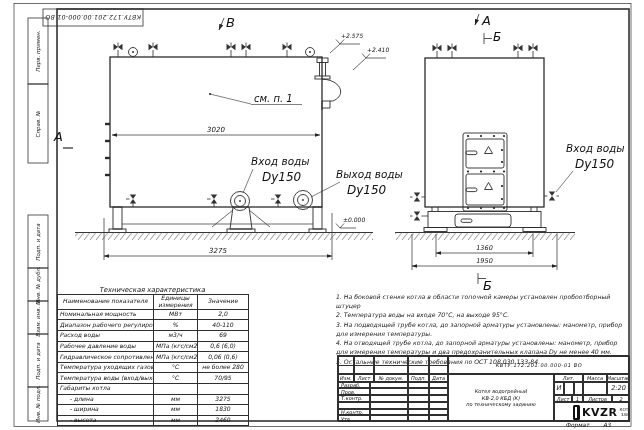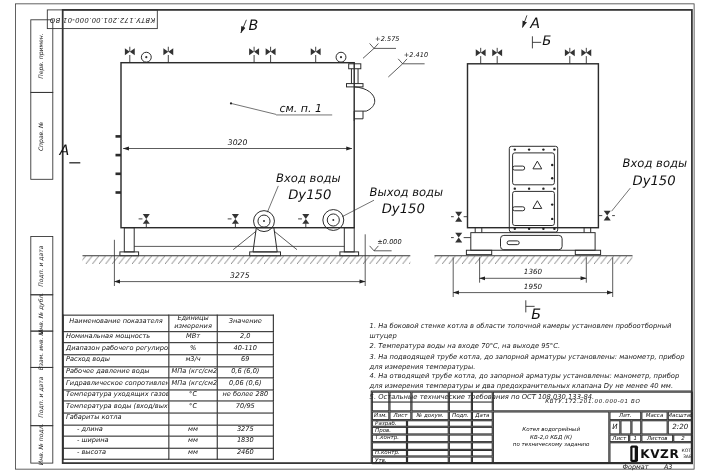--- a/index.html
+++ b/index.html
@@ -339,20 +339,21 @@
       <span>Взам. инв. №</span>
     </div>
 <div class="abs stamp" style="left:28px;top:334px;width:20px;height:53px;">
       <span>Подп. и дата</span>
     </div>
 <div class="abs stamp" style="left:28px;top:387px;width:20px;height:34px;">
       <span>Инв. № подл.</span>
     </div>
 
 <div class="abs" style="left:57px;top:286px;width:191px;">
+  <div class="spec-title">Техническая характеристика</div>
   <table class="spec">
     <colgroup>
           <col style="width:96px">
           <col style="width:44px">
           <col style="width:51px">
         </colgroup>
     <tbody>
           <tr>
       <th>Наименование показателя</th>
       <th>Единицы измерения</th>

